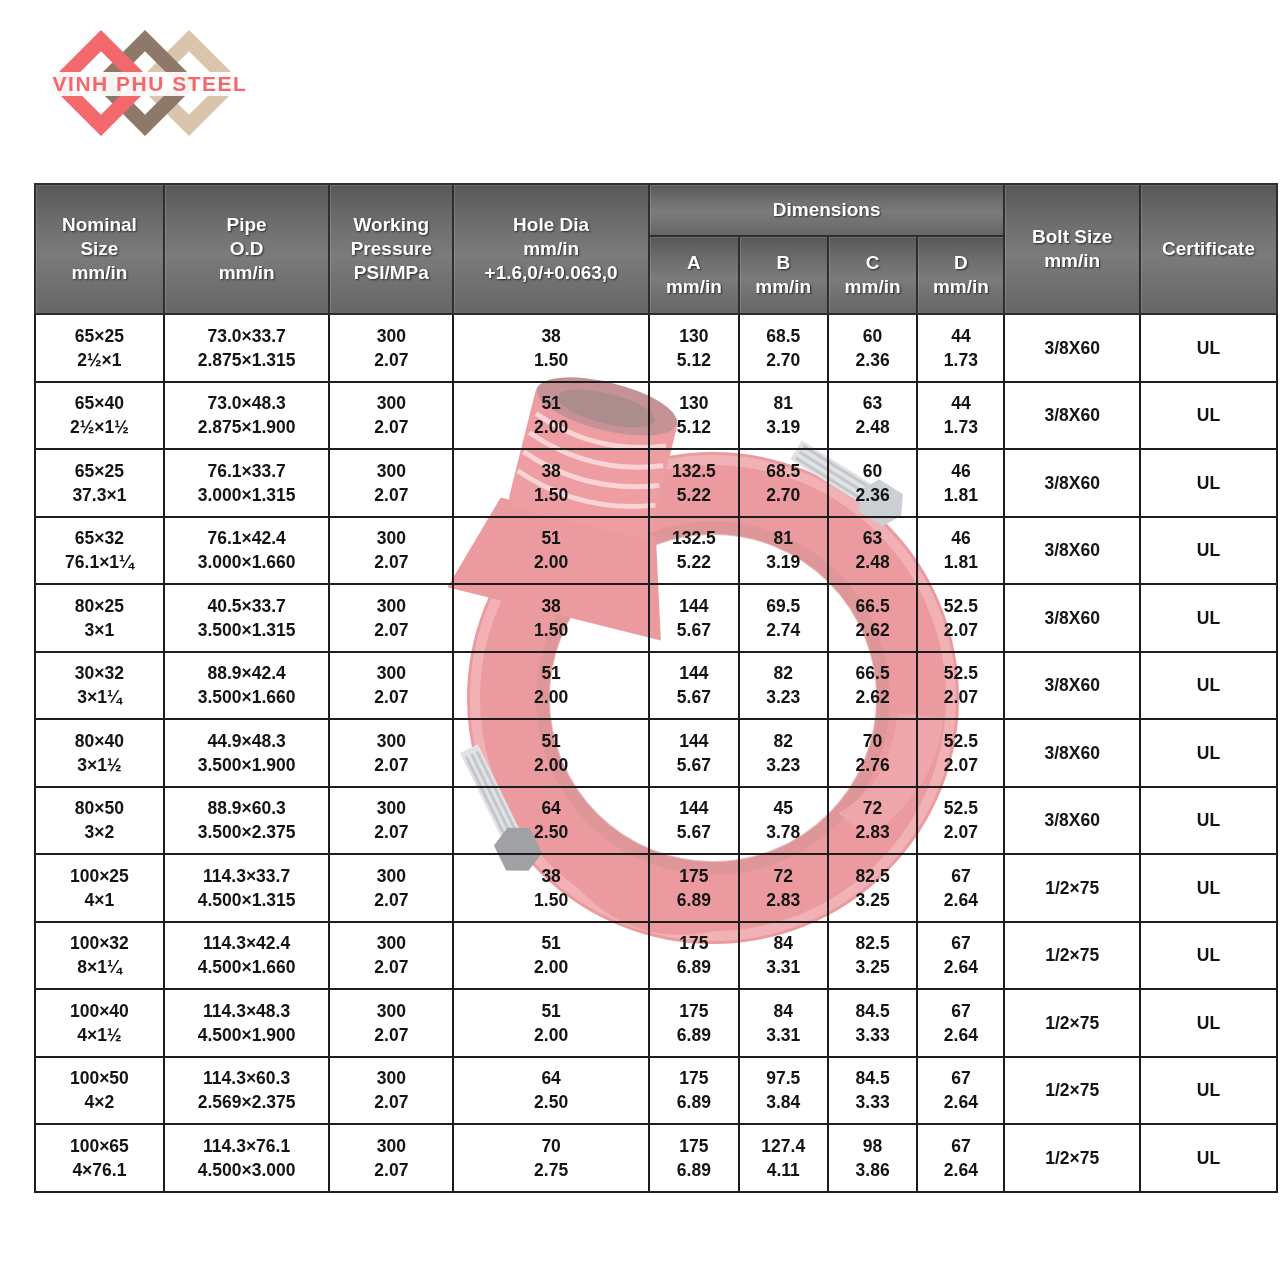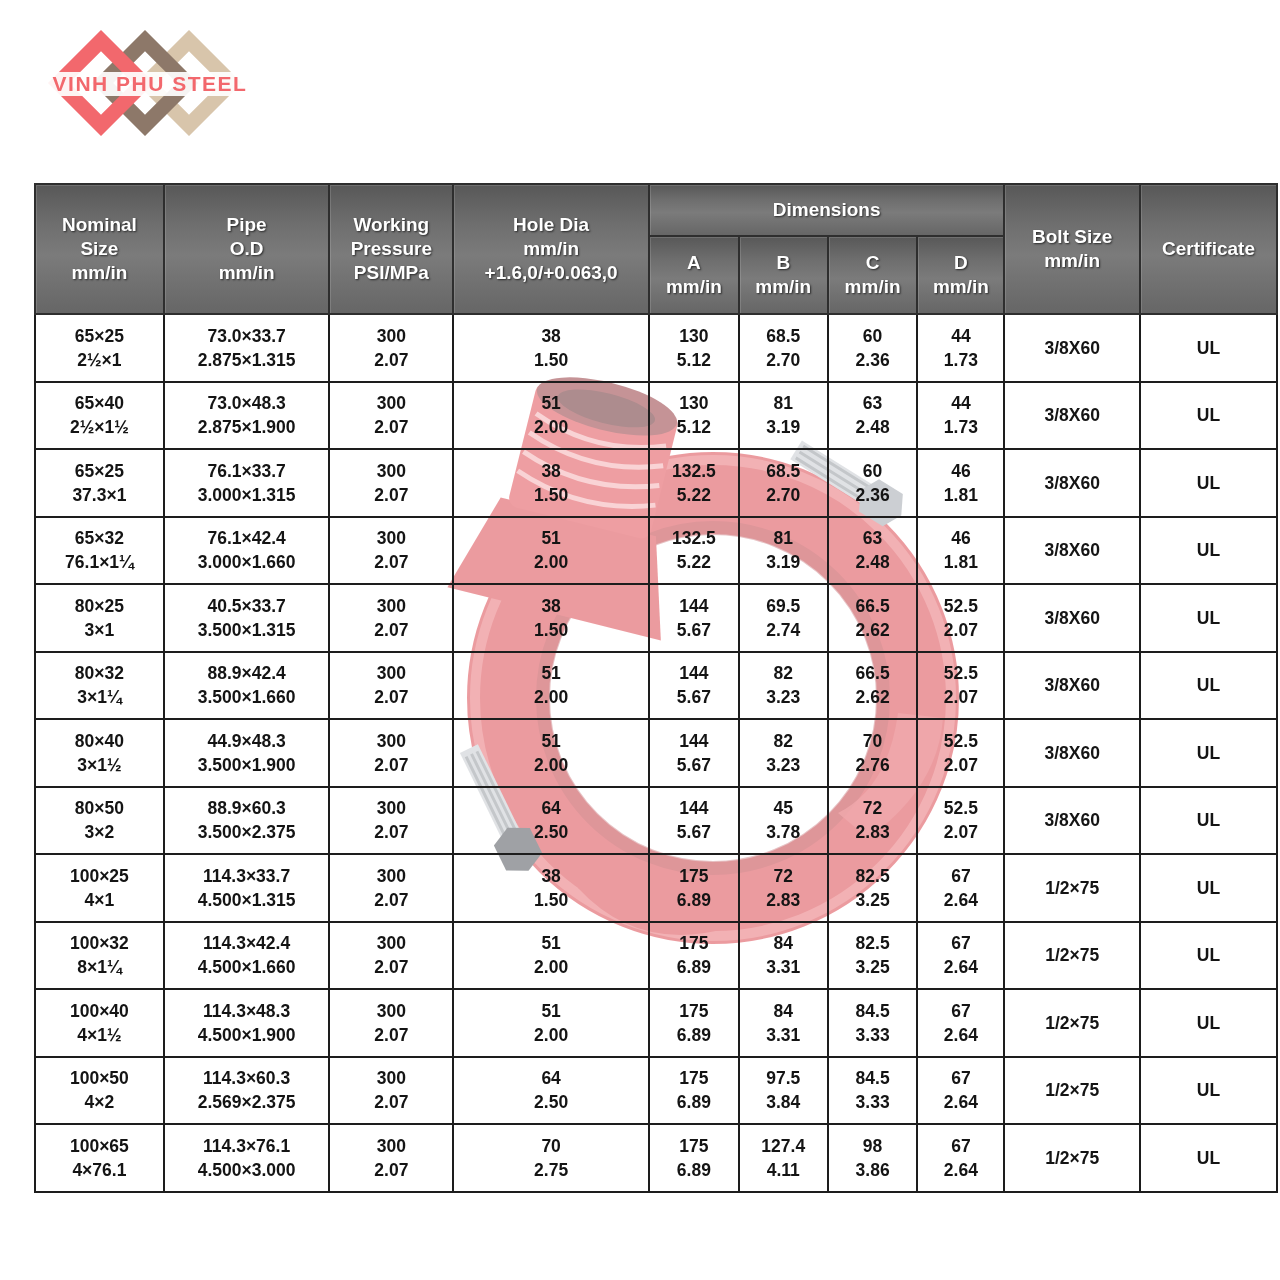--- a/index.html
+++ b/index.html
@@ -332,21 +332,21 @@
         </td>
         <td>
           <div>52.5</div>
           <div>2.07</div>
         </td>
         <td>3/8X60</td>
         <td>UL</td>
       </tr>
       <tr>
         <td>
-          <div>80×32</div>
+          <div>30×32</div>
           <div>3×1¼</div>
         </td>
         <td>
           <div>88.9×42.4</div>
           <div>3.500×1.660</div>
         </td>
         <td>
           <div>300</div>
           <div>2.07</div>
         </td>

